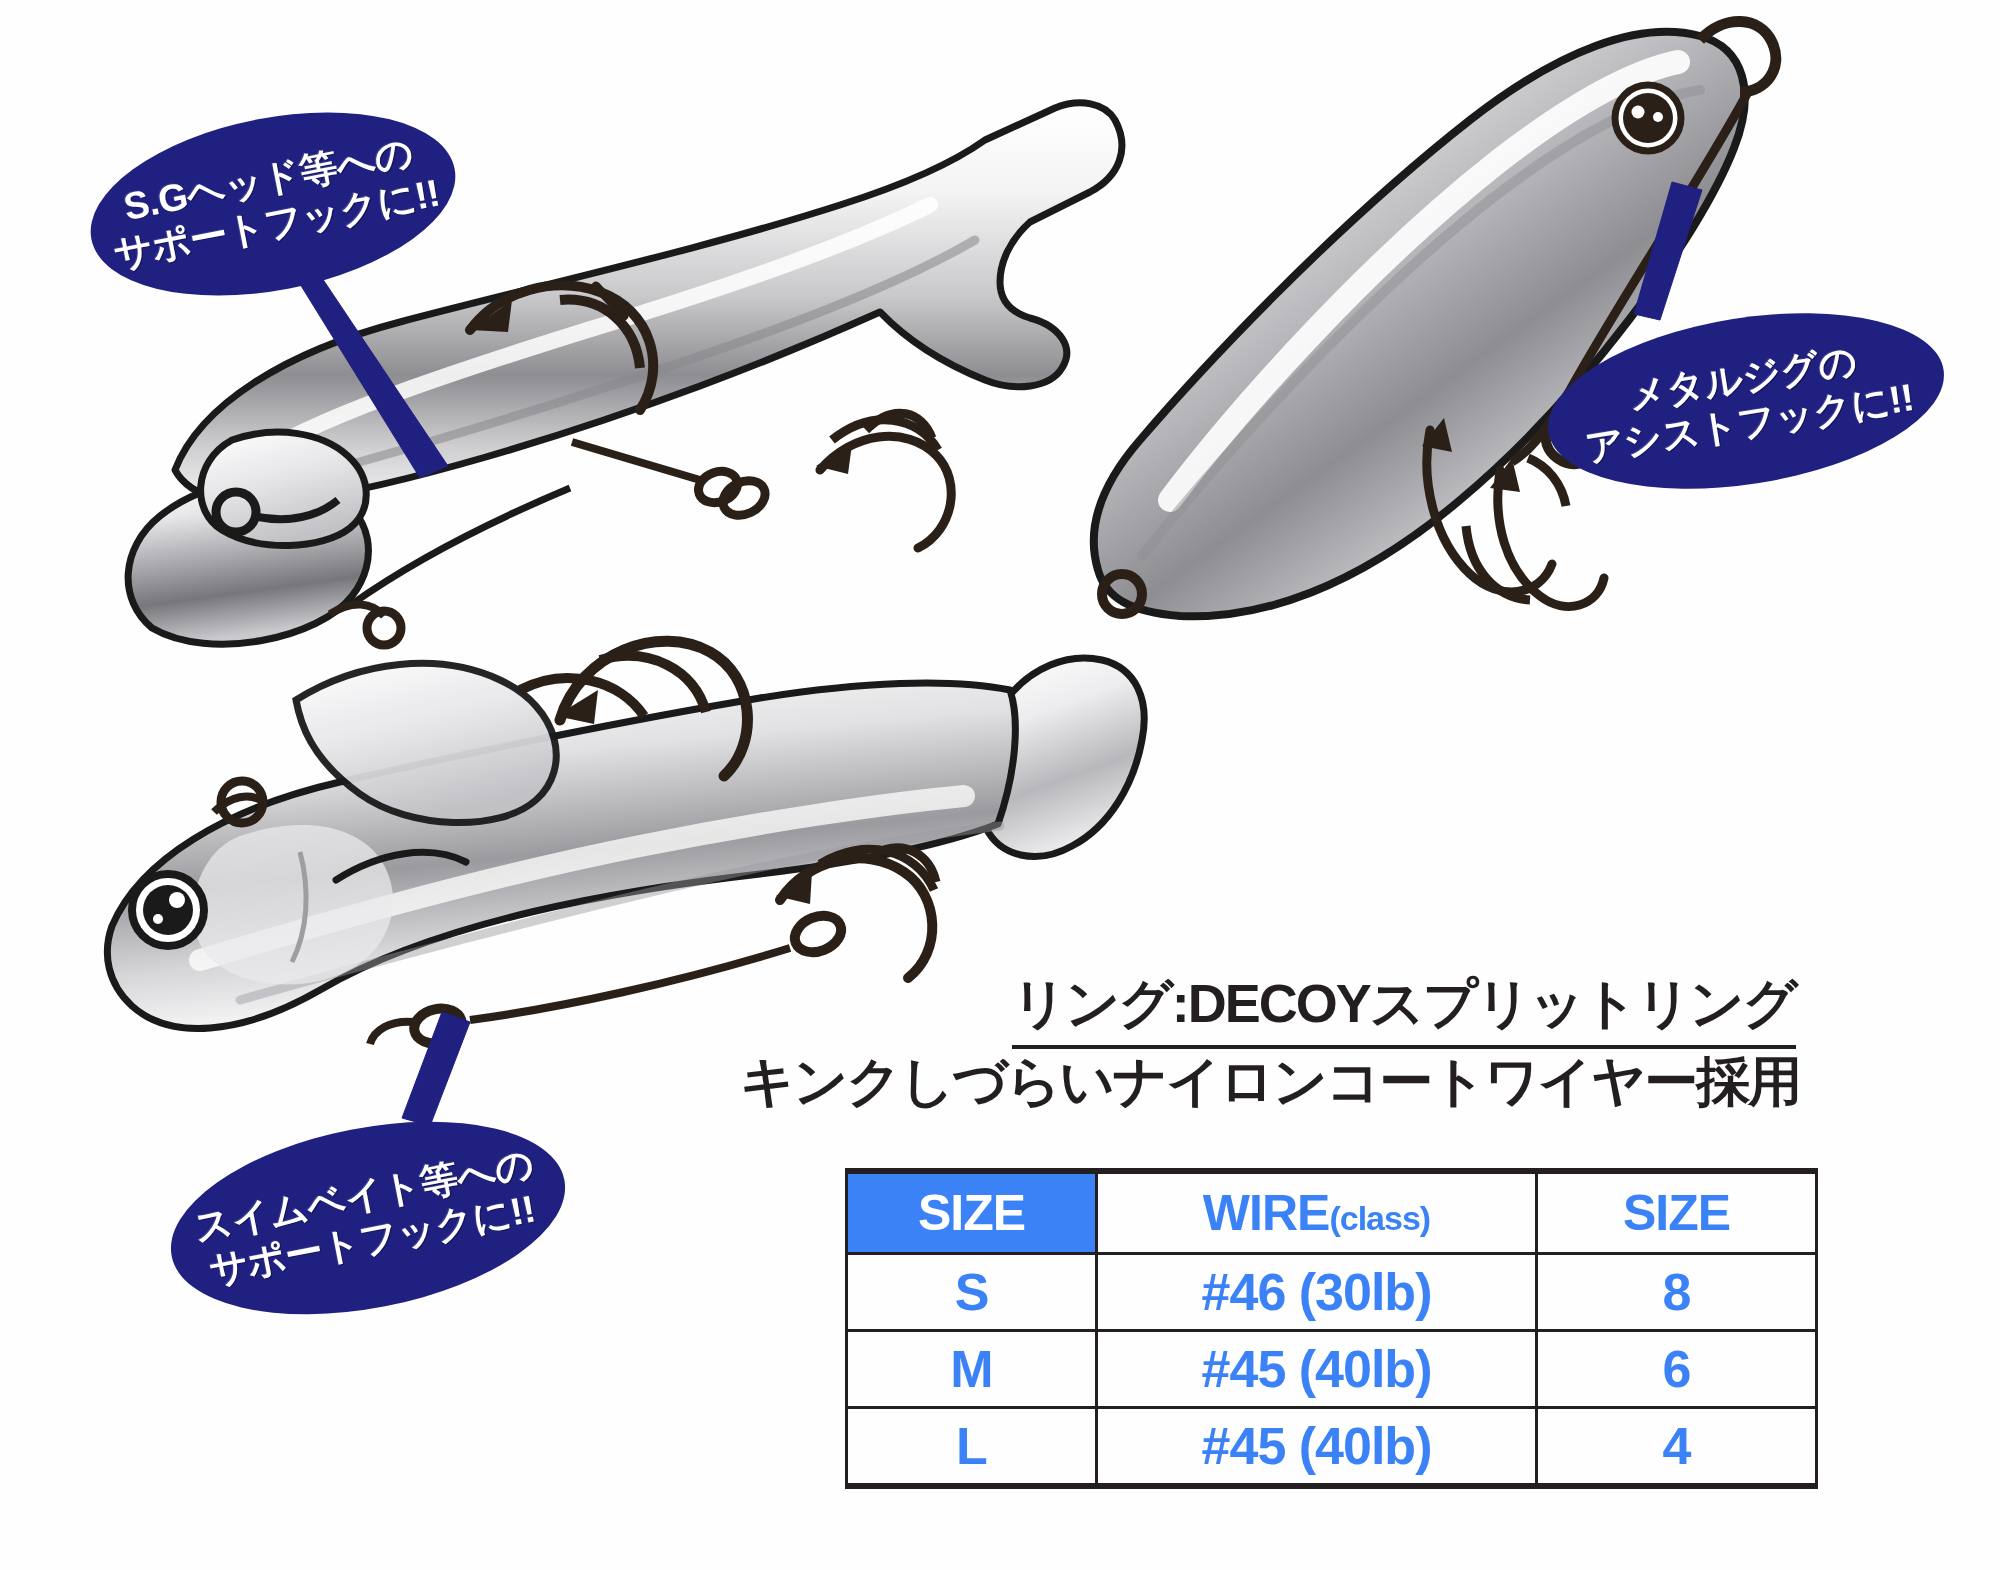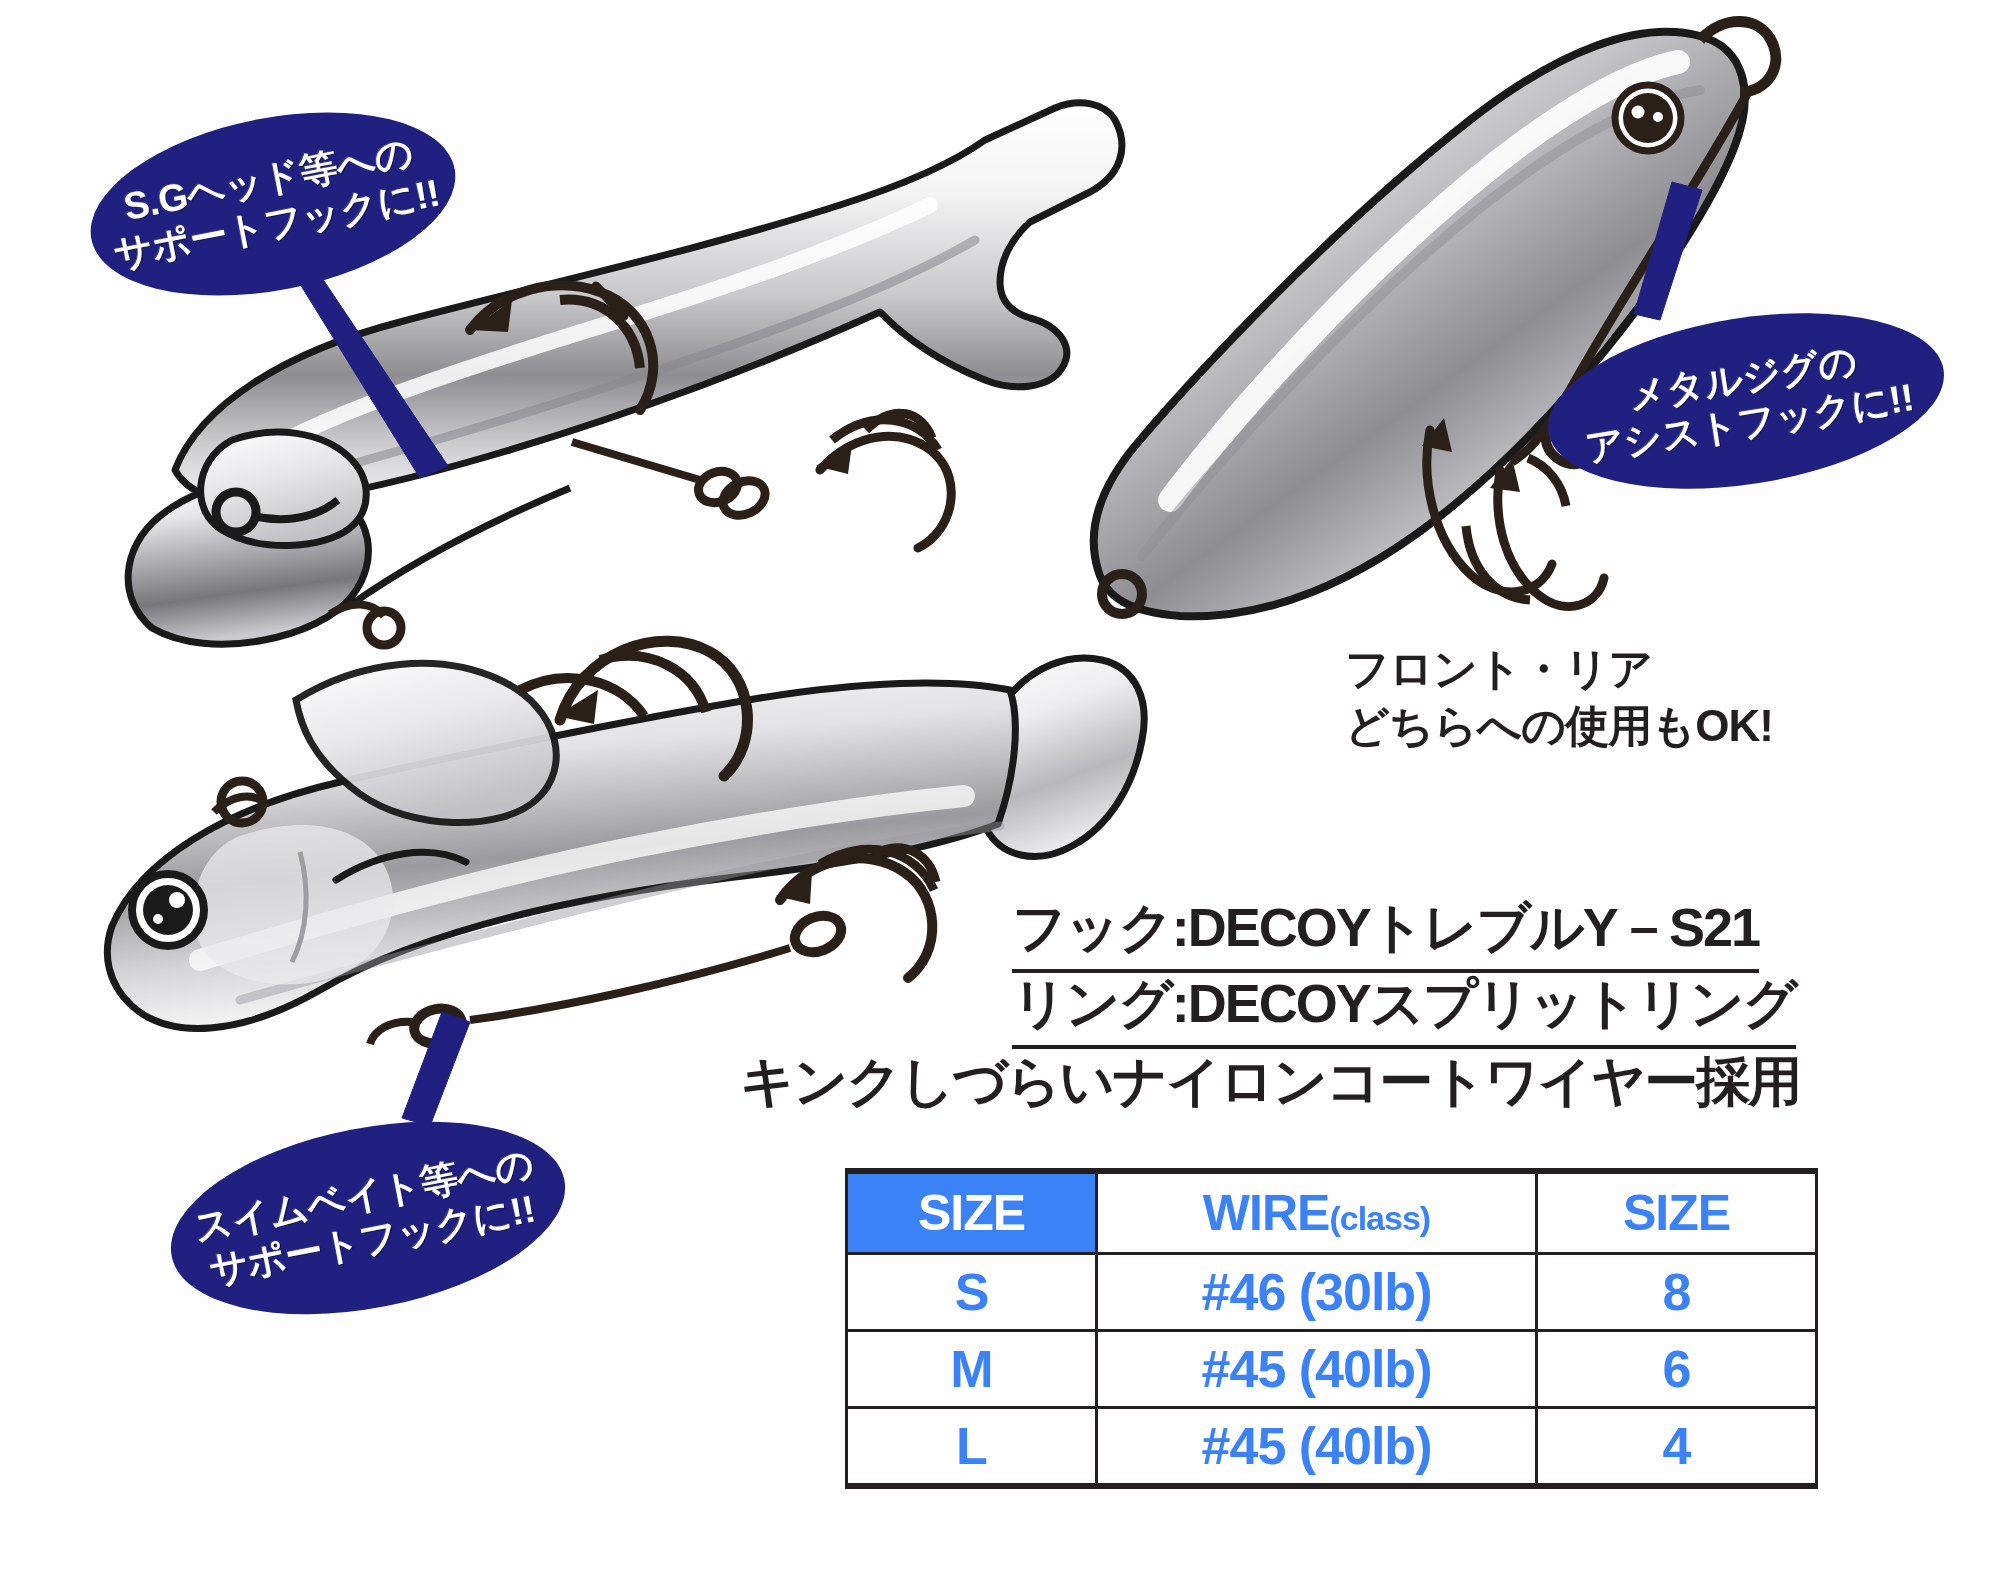--- a/index.html
+++ b/index.html
@@ -373,26 +373,21 @@
   <div class="badge" id="badge-jig">
     <span>メタルジグの</span>
     <span>アシストフックに!!</span>
   </div>
 
   <div class="badge" id="badge-swim">
     <span>スイムベイト等への</span>
     <span>サポートフックに!!</span>
   </div>
 
-  <div class="note" id="note-frontrear">
-    <div>フロント・リア</div>
-    <div>どちらへの使用もOK!</div>
-  </div>
-
-  <div class="spec-line" id="spec-hook">フック:DECOYトレブルY－S21</div>
+
   <div class="spec-line" id="spec-wire">キンクしづらいナイロンコートワイヤー採用</div>
   <div class="spec-line" id="spec-ring">リング:DECOYスプリットリング</div>
 
   <table id="spec-table">
     <colgroup>
       <col class="c-size">
         <col class="c-wire">
         <col class="c-hook">
     </colgroup>
     <thead>

